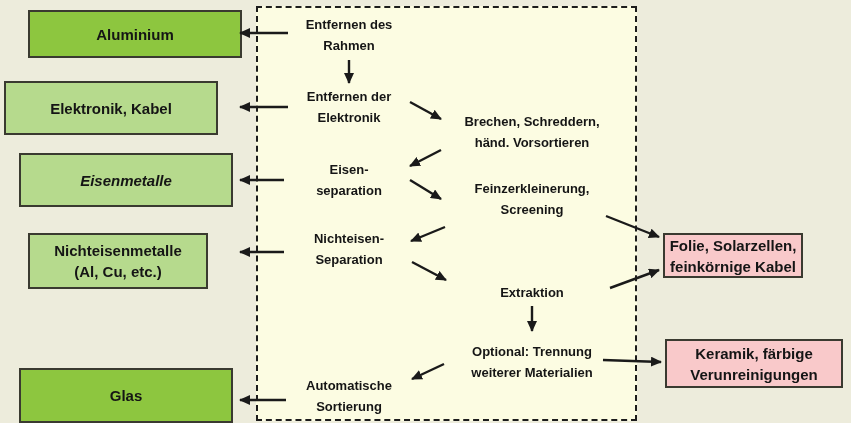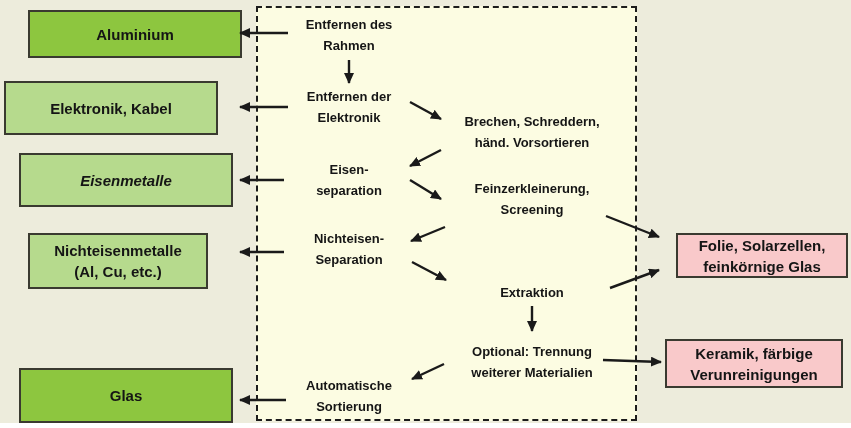--- a/index.html
+++ b/index.html
@@ -87,23 +87,23 @@
   </div>
   <div class="box light" style="left:19px; top:233px; width:180px; height:56px;margin-left:9px;">
     <span>Nichteisenmetalle</span>
     <span>(Al, Cu, etc.)</span>
   </div>
   <div class="box bright" style="left:19px; top:368px; width:214px; height:55px;">
     <span>Glas</span>
 
   </div>
 
-  <div class="box pink" style="left:663px; top:233px; width:172px; height:45px;margin-left:13px;">
+  <div class="box pink" style="left:663px; top:233px; width:140px; height:45px;">
     <span>Folie, Solarzellen,</span>
-    <span>feinkörnige Glas</span>
+    <span>feinkörnige Kabel</span>
   </div>
   <div class="box pink" style="left:665px; top:339px; width:178px; height:49px;">
     <span>Keramik, färbige</span>
     <span>Verunreinigungen</span>
   </div>
 
   <div class="step" style="left:259px; top:14px; width:180px;">
     <span>Entfernen des</span>
     <span>Rahmen</span>
   </div>

